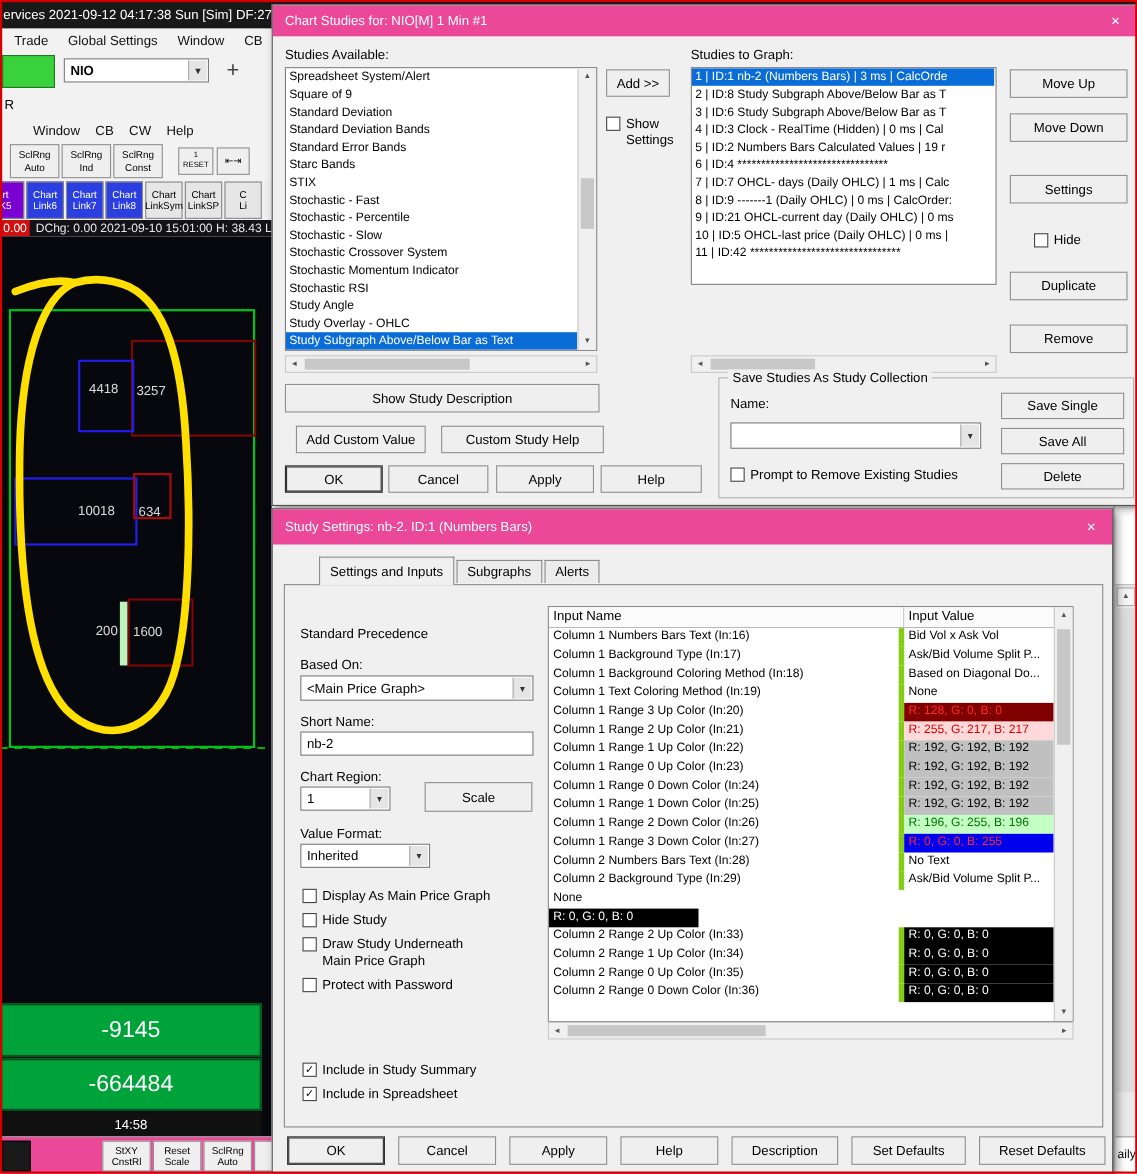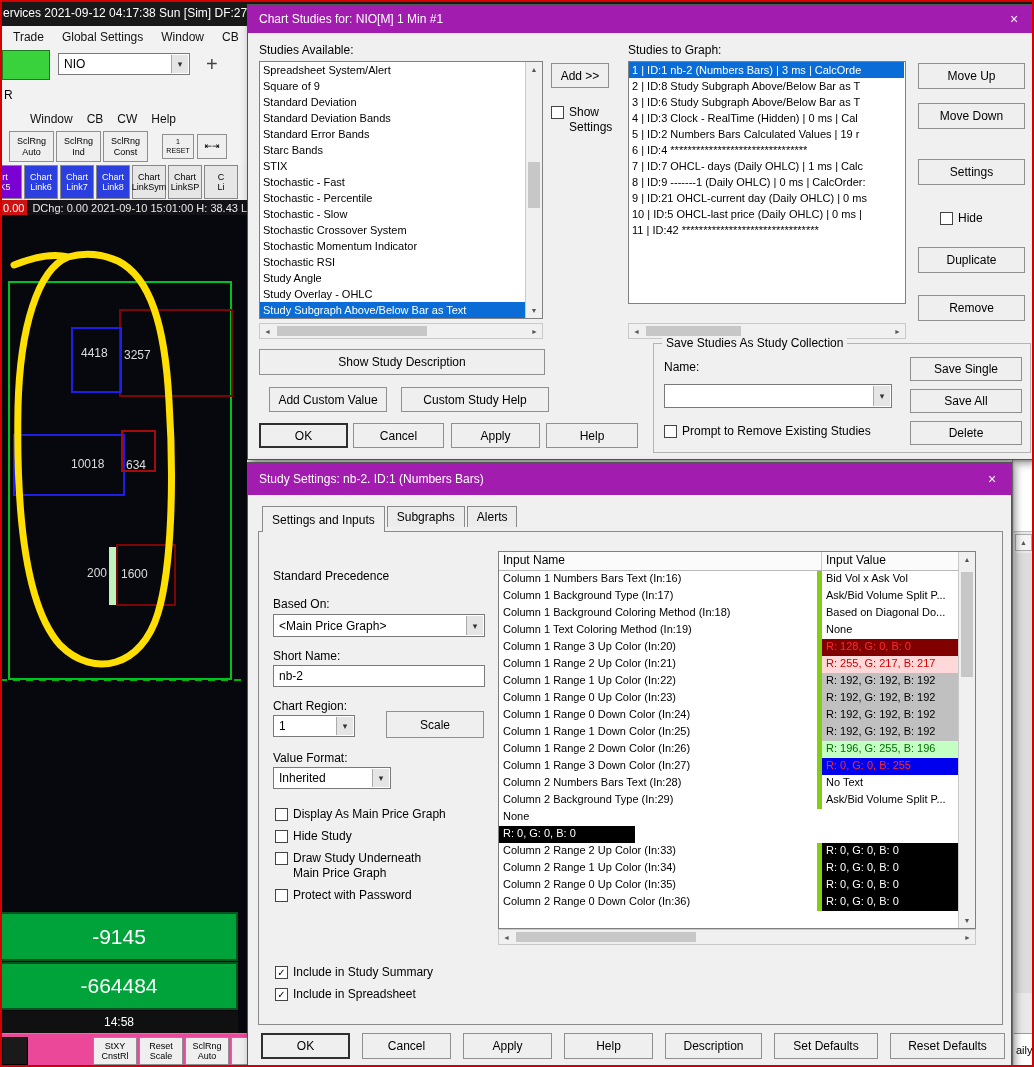--- a/index.html
+++ b/index.html
@@ -21,21 +21,21 @@
 .statusbar{background:#121217;color:#e8e8e8;font-size:11px;display:flex;align-items:center;white-space:nowrap;overflow:hidden;}
 .chip{background:#cf1010;color:#fff;padding:0 3px;margin-right:5px;height:100%;display:flex;align-items:center;}
 .chart{background:#07080e;overflow:hidden;}
 .crect{position:absolute;}
 .cnum{position:absolute;color:#dcdcdc;font-size:12px;}
 .pnl{border:2px solid #03541f;background:#00a339;color:#fff;font-size:21px;display:flex;align-items:center;justify-content:center;}
 .timebar{background:#101010;color:#fff;font-size:12px;display:flex;align-items:center;justify-content:center;}
 .bottombar{background:#ec4899;border-top:1px solid #9a9a9a;}
 .rightstrip{background:#e9e9e9;border-left:1px solid #9a9a9a;}
 .dialog{position:absolute;background:#f0f0f0;border:1px solid #555;box-shadow:3px 3px 8px rgba(0,0,0,.45);}
-.titlebar{position:absolute;left:0;top:0;right:0;background:#a21caf;color:#fff;display:flex;align-items:center;padding-left:11px;font-size:12px;}
+.titlebar{position:absolute;left:0;top:0;right:0;background:#ec4899;color:#fff;display:flex;align-items:center;padding-left:11px;font-size:12px;}
 .closebtn{position:absolute;right:10px;top:50%;transform:translateY(-50%);color:#fff;font-size:14px;width:18px;text-align:center;cursor:default;}
 .lbl{position:absolute;font-size:12px;color:#000;white-space:nowrap;}
 .btn{background:#efefef;border:1px solid #8f8f8f;font-size:12px;color:#000;display:flex;align-items:center;justify-content:center;white-space:nowrap;}
 .btn.primary{border:1px solid #2f2f2f;box-shadow:inset 0 0 0 1px #2f2f2f;}
 .listbox{position:absolute;background:#fff;border:1px solid #808080;overflow:hidden;}
 .listitems{position:absolute;left:0;top:0;right:17px;bottom:0;overflow:hidden;}
 .list-item{height:16px;line-height:16px;font-size:11px;padding:0 3px;white-space:nowrap;overflow:hidden;color:#000;}
 .list-item.selected{background:#0a6cd6;color:#fff;}
 .vscroll{position:absolute;top:0;right:0;bottom:0;width:17px;background:#f0f0f0;border-left:1px solid #c9c9c9;}
 .sarrow{position:absolute;left:0;right:0;height:15px;display:flex;align-items:center;justify-content:center;font-size:7px;color:#555;top:0;}
@@ -43,21 +43,21 @@
 .vthumb{position:absolute;left:2px;right:2px;background:#c7c7c7;}
 .hscroll{position:absolute;height:16px;background:#f0f0f0;border:1px solid #c9c9c9;}
 .hscroll .sarrow{height:auto;top:0;bottom:0;width:15px;}
 .hscroll .sarrow.right{left:auto;right:0;}
 .hthumb{position:absolute;top:2px;bottom:2px;background:#c7c7c7;}
 .check{display:flex;gap:5px;font-size:12px;color:#000;align-items:flex-start;}
 .box{width:13px;height:13px;background:#fff;border:1px solid #444;font-size:10px;line-height:11px;text-align:center;flex:none;margin-top:1px;color:#000;}
 .clbl{white-space:pre-line;line-height:1.25;}
 .groupbox{position:absolute;border:1px solid #b4b4b4;}
 .gtitle{position:absolute;top:-8px;left:8px;background:#f0f0f0;padding:0 4px;font-size:12px;white-space:nowrap;}
-.tabs{position:absolute;display:flex;align-items:flex-start;gap:2px;}
+.tabs{position:absolute;display:flex;align-items:center;gap:2px;margin-left:28px;}
 .tab{height:21px;border:1px solid #8a8a8a;border-bottom:none;background:#ececec;font-size:12px;display:flex;align-items:center;padding:0 9px;white-space:nowrap;}
 .tab.selected{height:26px;background:#f0f0f0;position:relative;z-index:3;}
 .panel{position:absolute;border:1px solid #8a8a8a;background:#f0f0f0;}
 .table{position:absolute;background:#fff;border:1px solid #7f7f7f;}
 .thead{display:flex;height:19px;background:#fbfbfb;border-bottom:1px solid #b9b9b9;width:459px;}
 .hcell{font-size:12px;padding:1px 4px;color:#000;white-space:nowrap;}
 .hname{width:323px;border-right:1px solid #c9c9c9;}
 .tbody{position:absolute;left:0;top:19px;right:17px;bottom:0;overflow:hidden;background:#fff;}
 .trow{display:flex;height:17px;background:#fff;}
 .tname{width:323px;padding:1px 4px;font-size:11px;white-space:nowrap;overflow:hidden;border-right:5px solid #84cc16;color:#000;}
@@ -75,21 +75,21 @@
 <div class="abs menubar" style="left:0;top:26px;width:247px;height:21px;padding-left:13px;">
     <div class="menu-item">Trade</div>
     <div class="menu-item">Global Settings</div>
     <div class="menu-item">Window</div>
     <div class="menu-item">CB</div>
     <div class="menu-item">C</div>
   </div>
 
 <div class="abs toolbar" style="left:0;top:47px;width:247px;height:41px;">
   <div class="abs swatch"></div>
-  <div class="abs combo" style="left:58px;top:6px;width:132px;height:22px;font-weight:normal;">
+  <div class="abs combo" style="left:58px;top:6px;width:132px;height:22px;font-weight:bold;">
     <span>NIO</span>
     <span class="arrow">▾</span>
   </div>
   <div class="abs" style="left:206px;top:6px;font-size:20px;color:#444;">+</div>
 </div>
 
 <div class="abs" style="left:0;top:88px;width:247px;height:20px;background:#f2f2f2;font-size:12px;padding-left:4px;">R</div>
 
 <div class="abs menubar" style="left:0;top:108px;width:247px;height:21px;padding-left:30px;gap:14px;">
     <div class="menu-item">Window</div>
@@ -219,21 +219,21 @@
   </div>
 
   <button class="abs btn" style="left:303px;top:58px;width:58px;height:25px;">Add &gt;&gt;</button>
   <label class="abs check" style="left:303px;top:100px;width:70px;">
     <span class="box"></span>
     <span class="clbl">Show
 Settings</span>
   </label>
 
   <div class="lbl" style="left:380px;top:38px;">Studies to Graph:</div>
-  <div class="listbox" style="left:380px;top:56px;width:278px;height:243px;">
+  <div class="listbox" style="left:380px;top:56px;width:278px;height:198px;">
     <div class="listitems" style="right:1px;">
         <div class="list-item selected">1 | ID:1  nb-2 (Numbers Bars) | 3 ms | CalcOrde</div>
         <div class="list-item">2 | ID:8  Study Subgraph Above/Below Bar as T</div>
         <div class="list-item">3 | ID:6  Study Subgraph Above/Below Bar as T</div>
         <div class="list-item">4 | ID:3  Clock - RealTime (Hidden) | 0 ms | Cal</div>
         <div class="list-item">5 | ID:2  Numbers Bars Calculated Values | 19 r</div>
         <div class="list-item">6 | ID:4  ********************************</div>
         <div class="list-item">7 | ID:7  OHCL- days (Daily OHLC) | 1 ms | Calc</div>
         <div class="list-item">8 | ID:9  -------1 (Daily OHLC) | 0 ms | CalcOrder:</div>
         <div class="list-item">9 | ID:21  OHCL-current day (Daily OHLC) | 0 ms</div>

